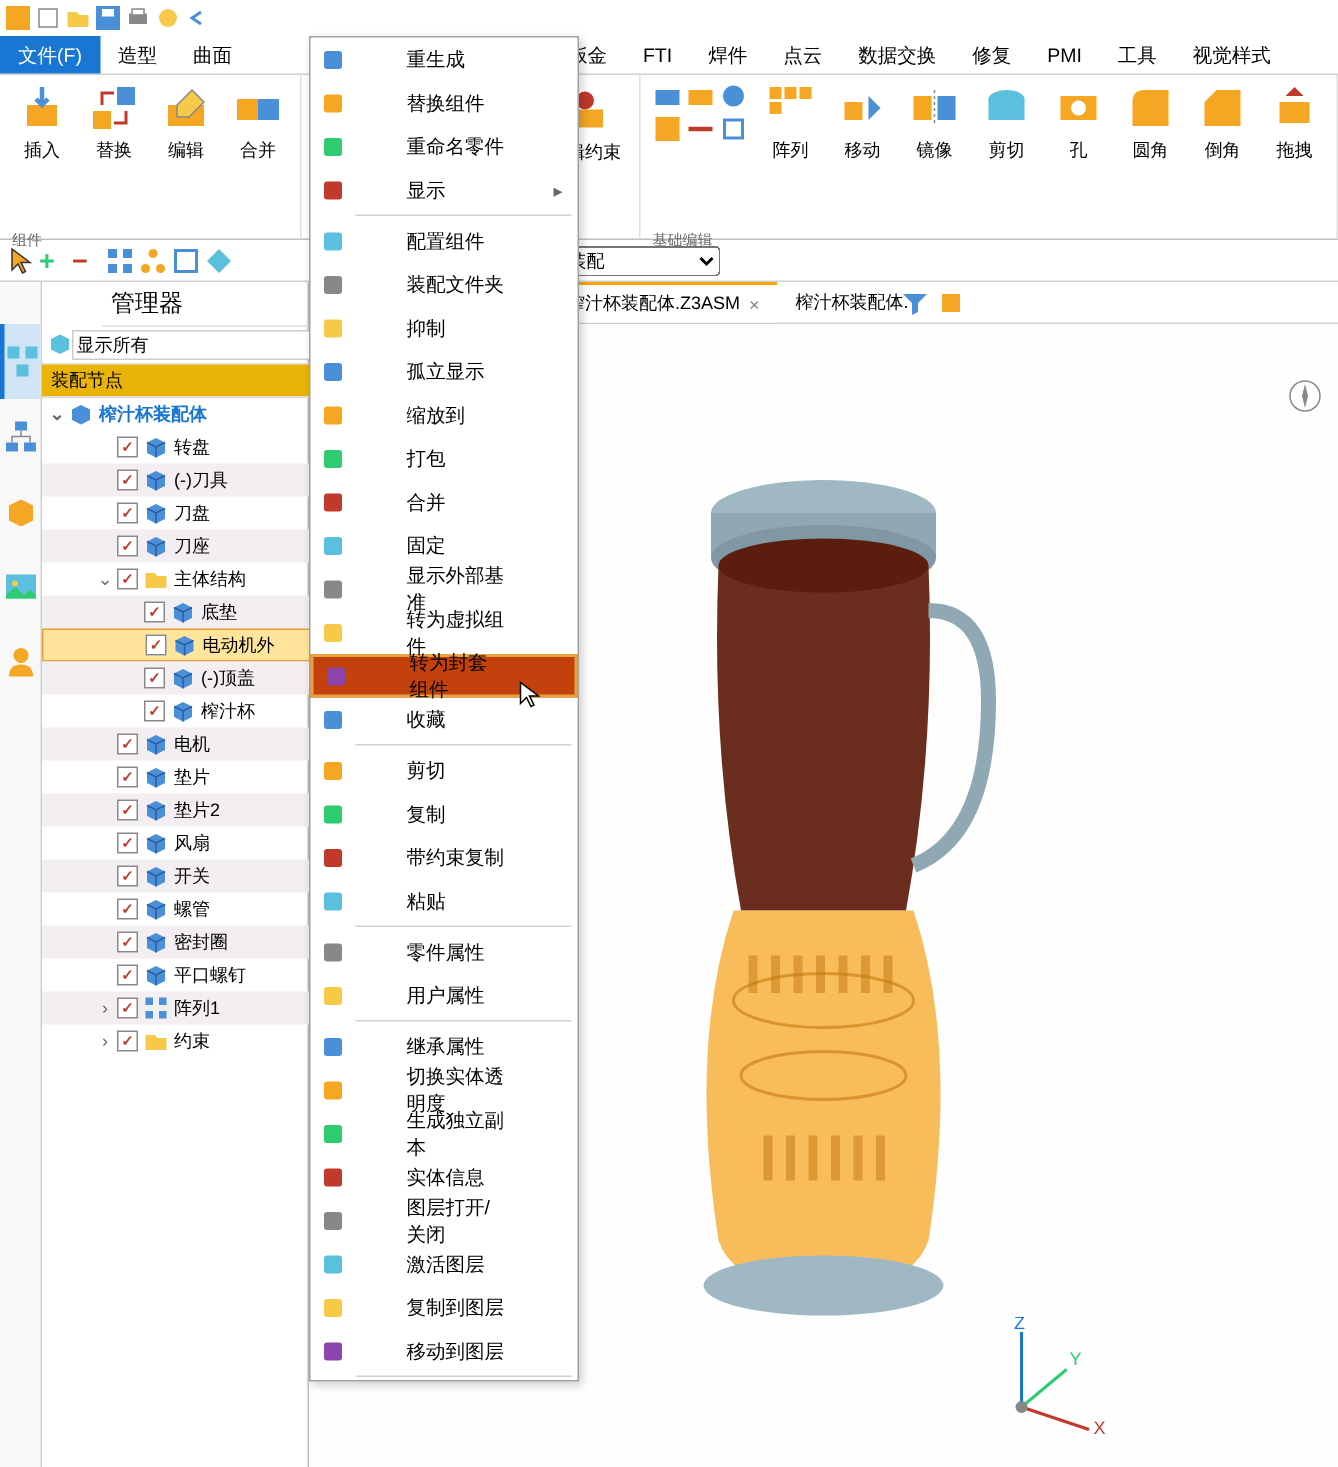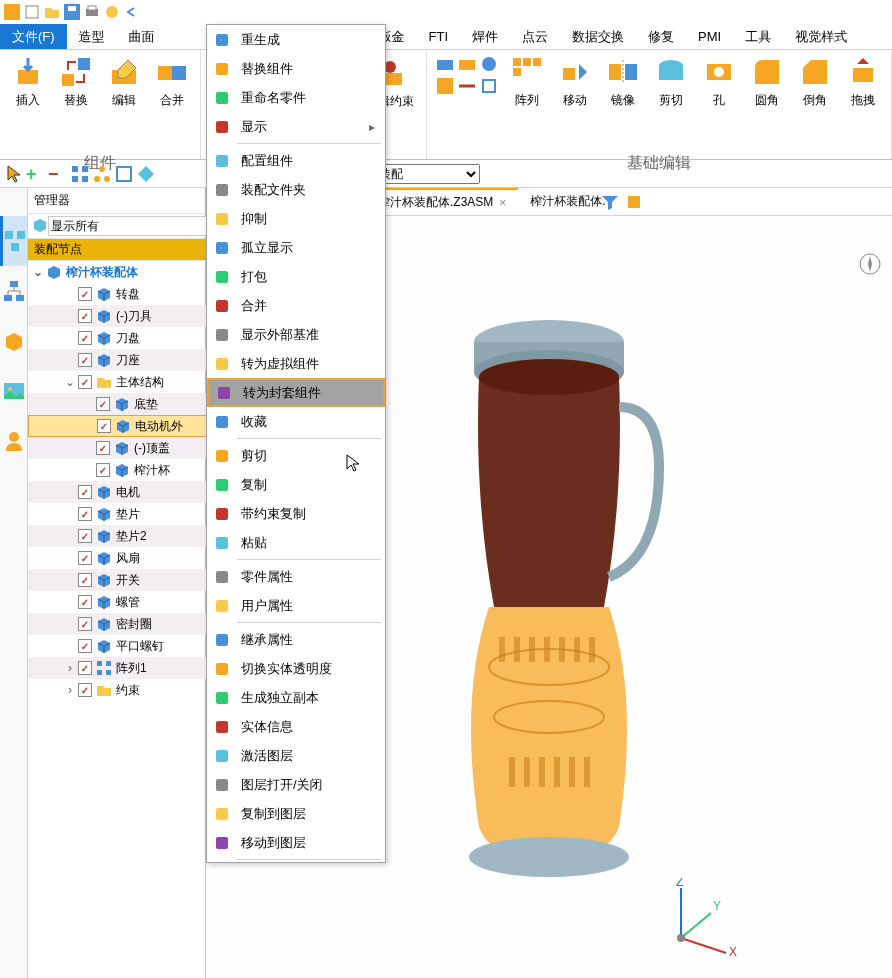--- a/index.html
+++ b/index.html
@@ -11,63 +11,63 @@
     
     
     .ribbon-tabs { height: 26px; background: #fff; display: flex; align-items: stretch; border-bottom: 1px solid #d0d0d0; }
     .ribbon-tab { padding: 4px 12px; cursor: pointer; display: flex; align-items: center; font-size: 13px; }
     .ribbon-tab.active { background: #1976d2; color: #fff; }
     
     
     .ribbon { height: 110px; background: #fff; border-bottom: 1px solid #c0c0c0; display: flex; }
     .ribbon-group { border-right: 1px solid #e0e0e0; padding: 4px 8px; display: flex; flex-direction: column; }
     .ribbon-group-items { display: flex; gap: 8px; flex: 1; }
-    .ribbon-group-label { text-align: center; font-size: 16px; color: #666; padding-top: 2px; margin-top: 40px; }
+    .ribbon-group-label { text-align: left; font-size: 10px; color: #666; padding-top: 2px; margin-top: 40px; }
     .ribbon-btn { display: flex; flex-direction: column; align-items: center; justify-content: center; padding: 2px 4px; cursor: pointer; }
     .ribbon-btn .icon-lg { width: 32px; height: 32px; margin-bottom: 4px; }
     .ribbon-btn .label { font-size: 12px; white-space: nowrap; }
     .ribbon-sm-col { display: flex; flex-direction: column; gap: 2px; }
     .ribbon-sm-row { display: flex; gap: 2px; }
     .icon-md { width: 20px; height: 20px; display: inline-block; }
     
     
     .sec-toolbar { height: 28px; background: #fff; border-bottom: 1px solid #d0d0d0; display: flex; align-items: center; padding: 0 4px; gap: 2px; }
     .sec-toolbar select { font-size: 12px; padding: 1px 4px; }
     
     
     .main { display: flex; height: calc(978px - 24px - 26px - 110px - 28px); }
     
     
     .manager-panel { width: 206px; background: #fff; border-right: 1px solid #c0c0c0; display: flex; }
     .manager-tabs { width: 42px; background: #f8f8f8; border-right: 1px solid #d0d0d0; display: flex; flex-direction: column; padding-top: 28px; }
     .manager-tab { height: 50px; display: flex; align-items: center; justify-content: center; cursor: pointer; }
     .manager-tab.active { background: #d0e4f5; border-left: 3px solid #1976d2; }
     .manager-content { flex: 1; display: flex; flex-direction: column; }
-    .manager-title { padding: 4px 6px; font-size: 12px; border-bottom: 1px solid #e0e0e0; }
+    .manager-title { padding: 4px 6px; font-size: 16px; border-bottom: 1px solid #e0e0e0; margin-left: 40px; }
     .filter-bar { padding: 2px 4px; border-bottom: 1px solid #e0e0e0; display: flex; align-items: center; }
     .filter-bar input { flex: 1; border: 1px solid #ccc; padding: 2px; font-size: 12px; }
     .assembly-node-header { padding: 2px 6px; font-size: 12px; background: #eab308; border-bottom: 1px solid #e0e0e0; }
     
     
     .tree { overflow: auto; flex: 1; font-size: 12px; }
     .tree-row { display: flex; align-items: center; height: 22px; padding-left: 4px; white-space: nowrap; }
     .tree-row:nth-child(even) { background: #f2eef2; }
     .tree-row.selected { background: #ffe49c; border: 1px solid #e6a23c; }
     .tree-row.root-item { color: #1976d2; font-weight: bold; }
     .tree-toggle { width: 12px; text-align: center; color: #666; cursor: pointer; }
     .tree-check { width: 14px; height: 14px; margin: 0 2px; display: flex; align-items: center; justify-content: center; border: 1px solid #888; background: #fff; color: #c0392b; font-weight: bold; font-size: 10px; }
     .tree-icon { width: 16px; height: 16px; margin: 0 2px; display: inline-flex; align-items: center; justify-content: center; }
     .tree-label { padding-left: 2px; }
     .indent-2 { padding-left: 36px; }
     .indent-3 { padding-left: 54px; }
     
     
     .context-menu { position: absolute; left: 206px; top: 24px; width: 180px; background: #fff; border: 1px solid #a0a0a0; box-shadow: 2px 2px 6px rgba(0,0,0,0.2); z-index: 100; }
-    .menu-item { height: 29px; display: flex; align-items: center; cursor: pointer; }
-    .menu-item.highlighted { background: #a3a3a3; border: 2px solid #e6a23c; }
+    .menu-item { height: 29px; display: flex; align-items: center; cursor: pointer; gap: 30px; }
+    .menu-item.highlighted { background: #c2410c; border: 2px solid #e6a23c; }
     .menu-item .menu-icon-col { width: 30px; display: flex; align-items: center; justify-content: center; }
     .menu-item .menu-label { flex: 1; padding-left: 4px; font-size: 13px; }
     .menu-item .menu-arrow { width: 16px; color: #666; }
     .menu-sep { height: 1px; background: #d0d0d0; margin: 2px 4px 2px 30px; }
     
     
     .viewport { flex: 1; background: #fff; position: relative; display: flex; flex-direction: column; }
     .viewport-tabs { height: 28px; background: #fff; border-bottom: 1px solid #d0d0d0; display: flex; align-items: stretch; padding-left: 160px; }
     .vtab { padding: 4px 12px; display: flex; align-items: center; gap: 6px; cursor: pointer; }
     .vtab.active { background: #fff; border-top: 2px solid #ffa500; }
@@ -725,38 +725,56 @@
         <svg width="16" height="16">
           <rect x="2" y="2" width="12" height="12" fill="#4a90d9" rx="2"></rect>
         </svg>
       </span>
       <span class="menu-label">孤立显示</span>
       <span class="menu-arrow"></span>
     </div>
     <div class="menu-item">
       <span class="menu-icon-col">
         <svg width="16" height="16">
+          <rect x="2" y="2" width="12" height="12" fill="#f5a623" rx="2"></rect>
+        </svg>
+      </span>
+      <span class="menu-label">缩放到</span>
+      <span class="menu-arrow"></span>
+    </div>
+    <div class="menu-item">
+      <span class="menu-icon-col">
+        <svg width="16" height="16">
           <rect x="2" y="2" width="12" height="12" fill="#2ecc71" rx="2"></rect>
         </svg>
       </span>
       <span class="menu-label">打包</span>
       <span class="menu-arrow"></span>
     </div>
     <div class="menu-item">
       <span class="menu-icon-col">
         <svg width="16" height="16">
           <rect x="2" y="2" width="12" height="12" fill="#c0392b" rx="2"></rect>
         </svg>
       </span>
       <span class="menu-label">合并</span>
       <span class="menu-arrow"></span>
     </div>
     <div class="menu-item">
       <span class="menu-icon-col">
         <svg width="16" height="16">
+          <rect x="2" y="2" width="12" height="12" fill="#5bc0de" rx="2"></rect>
+        </svg>
+      </span>
+      <span class="menu-label">固定</span>
+      <span class="menu-arrow"></span>
+    </div>
+    <div class="menu-item">
+      <span class="menu-icon-col">
+        <svg width="16" height="16">
           <rect x="2" y="2" width="12" height="12" fill="#888" rx="2"></rect>
         </svg>
       </span>
       <span class="menu-label">显示外部基准</span>
       <span class="menu-arrow"></span>
     </div>
     <div class="menu-item">
       <span class="menu-icon-col">
         <svg width="16" height="16">
           <rect x="2" y="2" width="12" height="12" fill="#f7c948" rx="2"></rect>
@@ -872,33 +890,33 @@
         <svg width="16" height="16">
           <rect x="2" y="2" width="12" height="12" fill="#c0392b" rx="2"></rect>
         </svg>
       </span>
       <span class="menu-label">实体信息</span>
       <span class="menu-arrow"></span>
     </div>
     <div class="menu-item">
       <span class="menu-icon-col">
         <svg width="16" height="16">
+          <rect x="2" y="2" width="12" height="12" fill="#888" rx="2"></rect>
+        </svg>
+      </span>
+      <span class="menu-label">图层打开/关闭</span>
+      <span class="menu-arrow"></span>
+    </div>
+    <div class="menu-item">
+      <span class="menu-icon-col">
+        <svg width="16" height="16">
           <rect x="2" y="2" width="12" height="12" fill="#5bc0de" rx="2"></rect>
         </svg>
       </span>
       <span class="menu-label">激活图层</span>
-      <span class="menu-arrow"></span>
-    </div>
-    <div class="menu-item">
-      <span class="menu-icon-col">
-        <svg width="16" height="16">
-          <rect x="2" y="2" width="12" height="12" fill="#888" rx="2"></rect>
-        </svg>
-      </span>
-      <span class="menu-label">图层打开/关闭</span>
       <span class="menu-arrow"></span>
     </div>
     <div class="menu-item">
       <span class="menu-icon-col">
         <svg width="16" height="16">
           <rect x="2" y="2" width="12" height="12" fill="#f7c948" rx="2"></rect>
         </svg>
       </span>
       <span class="menu-label">复制到图层</span>
       <span class="menu-arrow"></span>

